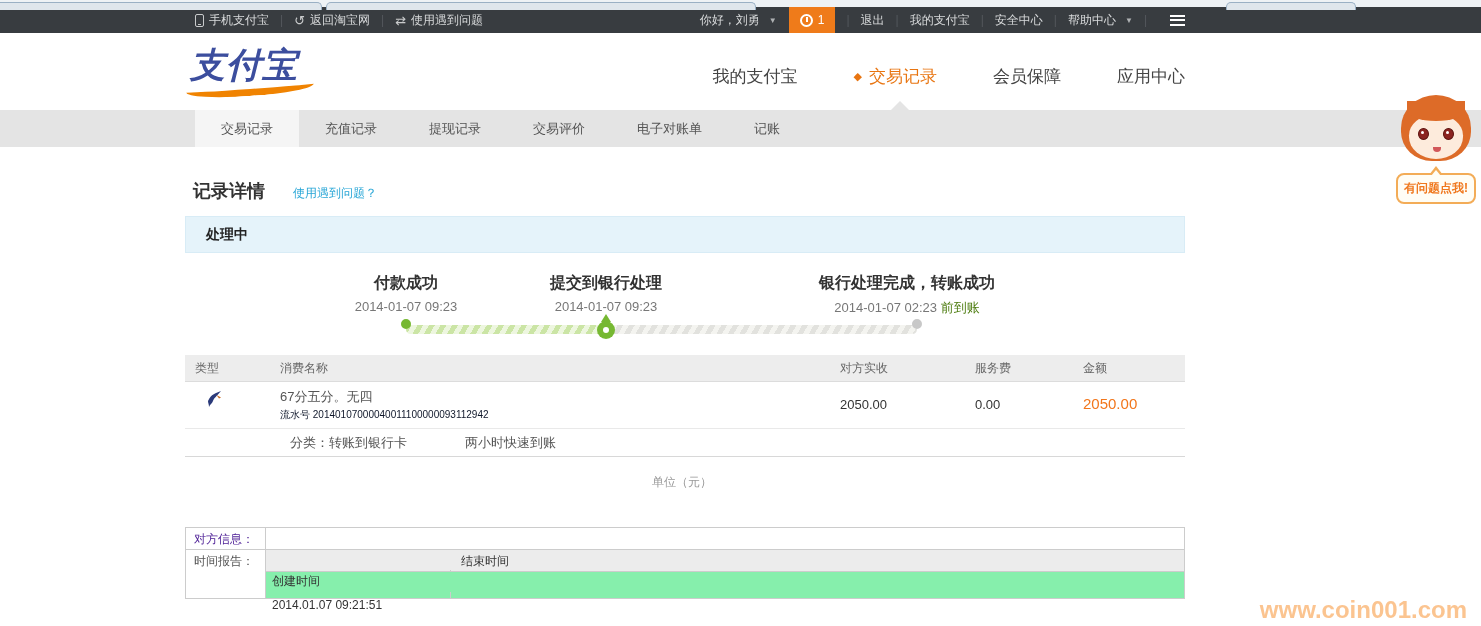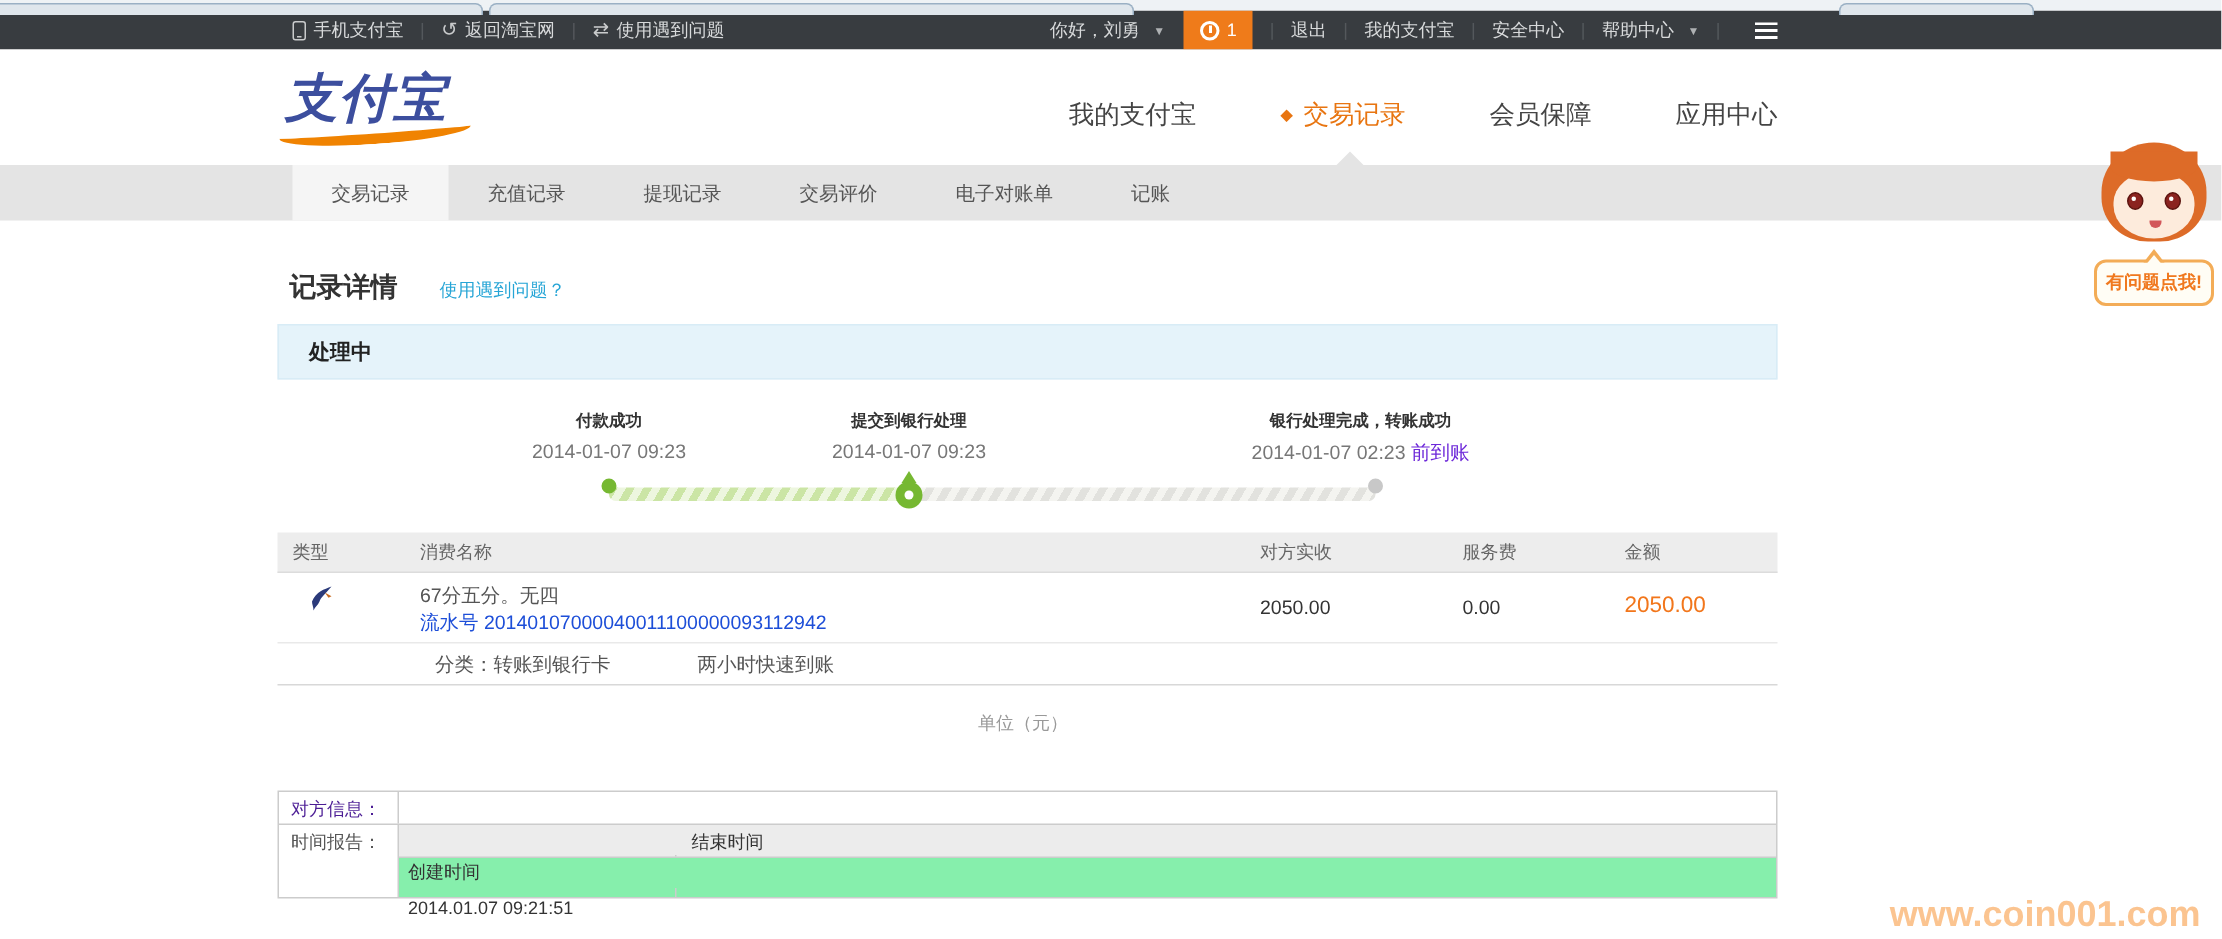--- a/index.html
+++ b/index.html
@@ -49,44 +49,44 @@
   
   .content { position:relative; margin-left:185px; width:1000px; }
   .title-row { margin-top:32px; padding-left:8px; display:flex; align-items:baseline; gap:28px; }
   .page-title { font-size:18px; font-weight:bold; color:#333; }
   .help-link { font-size:12px; color:#26a5d6; cursor:pointer; }
   .status-box { margin-top:13px; height:37px; background:#e5f3fa; border:1px solid #d8ecf6; line-height:35px; padding-left:20px; font-weight:bold; font-size:14px; color:#222; }
 
   
   .timeline { position:relative; height:88px; margin-top:10px; }
   .tl-step { position:absolute; top:10px; text-align:center; transform:translateX(-50%); white-space:nowrap; }
-  .tl-title { font-weight:bold; font-size:11px; color:#333; }
+  .tl-title { font-weight:bold; font-size:16px; color:#333; }
   .tl-time { font-size:13px; color:#777; margin-top:5px; }
-  .tl-suffix { color:#6d28d9; }
+  .tl-suffix { color:#4d7c0f; }
   .seg { position:absolute; top:62px; height:9px; border-radius:5px; }
   .seg-green { left:221px; width:200px; background:repeating-linear-gradient(120deg,#cbe5a5 0 5px,#edf6df 5px 10px); }
   .seg-gray  { left:421px; width:311px; background:repeating-linear-gradient(120deg,#e2e2de 0 5px,#f4f4f0 5px 10px); }
   .mk-ring { position:absolute; top:56px; width:10px; height:10px; border:5px solid #76b832; border-radius:50%; background:#fff; transform:translateX(-50%); }
   .mk-ring.gray { border-color:#c8c8c8; }
   .mk-pin { position:absolute; top:58px; left:421px; width:18px; height:18px; background:#76b832; border-radius:50%; transform:translateX(-50%); }
   .mk-pin::before { content:""; position:absolute; left:6px; top:6px; width:6px; height:6px; background:#fff; border-radius:50%; }
   .mk-pin::after { content:""; position:absolute; left:50%; top:-7px; transform:translateX(-50%); border-left:5px solid transparent; border-right:5px solid transparent; border-bottom:8px solid #76b832; }
 
   
   .tx-table { margin-top:4px; }
   .thead { display:flex; background:#ededed; border-bottom:1px solid #dcdcdc; height:27px; align-items:center; font-size:12px; color:#666; }
   .c-type { width:95px; padding-left:10px; }
   .c-name { flex:1; }
   .c-recv { width:135px; }
   .c-fee  { width:90px; }
   .c-amt  { width:120px; padding-left:18px; }
   .trow { display:flex; border-bottom:1px solid #e9e9e9; padding:6px 0 4px; }
   .type-icon { width:22px; height:22px; margin-left:8px; }
   .name-line1 { font-size:13px; color:#555; line-height:18px; }
-  .name-line2 { font-size:13px; color:#1d4ed8; line-height:18px; }
+  .name-line2 { font-size:10px; color:#0f172a; line-height:18px; }
   .num { font-size:13px; color:#333; padding-top:9px; }
   .amt { font-size:15px; color:#f2761b; padding-top:7px; }
   .catrow { display:flex; border-bottom:1px solid #d8d8d8; height:28px; line-height:28px; font-size:13px; color:#555; }
   .cat-label { margin-left:105px; }
   .cat-note { margin-left:58px; }
   .unit { text-align:center; color:#999; font-size:12px; margin-top:17px; padding-right:6px; }
 
   
   .details { margin-top:36px; border:1px solid #ccc; font-size:12px; color:#333; }
   .d-row1 { display:flex; border-bottom:1px solid #ccc; height:22px; line-height:22px; }

